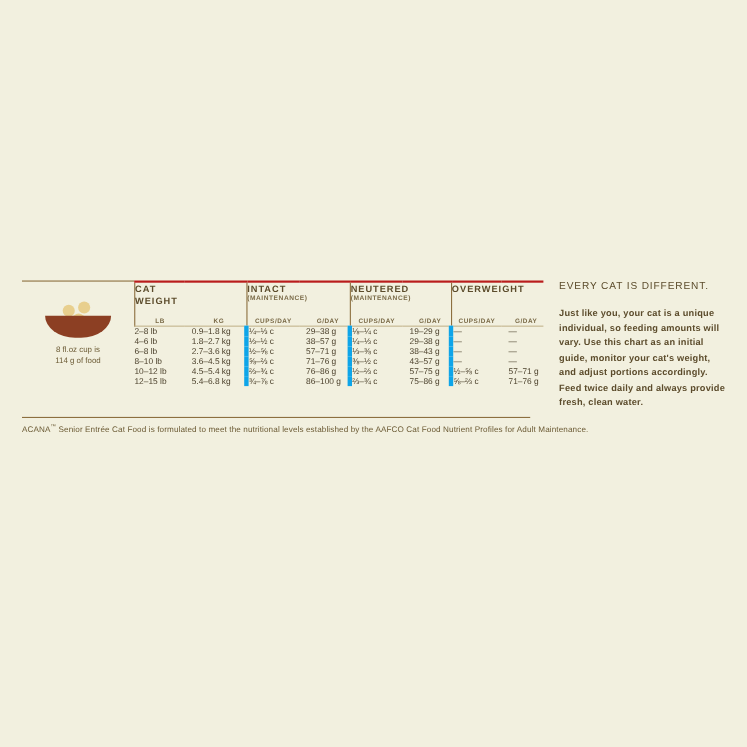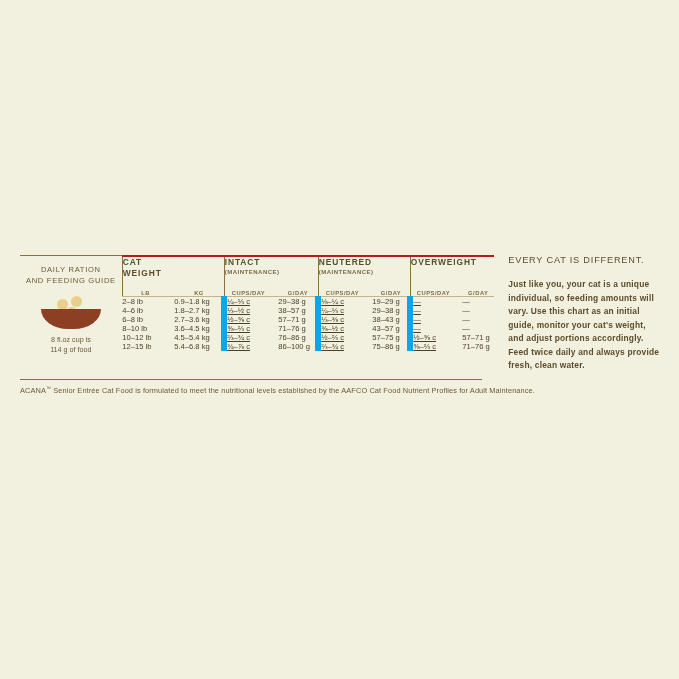--- a/index.html
+++ b/index.html
@@ -115,21 +115,21 @@
     padding: 2px 0 4px 8px;
     border-bottom: 1px solid #c3b48c;
   }
   .sub.nol { border-left: none; padding-left: 6px; }
   td.cell {
     font-size: 7.6px;
     color: #4a3f2a;
     padding: 1.5px 0 1.5px 8px;
     white-space: nowrap;
   }
-  td.cell.bl { border-left: 6px solid #0ea5e9; text-decoration: underline; }
+  td.cell.bl { border-left: 4px solid #0ea5e9; }
   td.cell.nol { padding-left: 6px; margin-left: 28px; }
   tr.last td { padding-bottom: 6px; }
   
   .copy-col {
     width: 178px;
     padding-left: 14px;
     box-sizing: border-box;
   }
   .copy-head {
     font-size: 9.2px;
@@ -159,24 +159,20 @@
 </style>
 </head>
 <body>
 
 <div class="sheet">
   <div class="panel">
 
     <div class="feeding-block">
 
       <div class="ration-col">
-        <div class="ration-title">
-          <div>DAILY RATION</div>
-          <div>AND FEEDING GUIDE</div>
-        </div>
         <div class="bowl">
           <span class="kibble k1"></span>
           <span class="kibble k2"></span>
           <span class="kibble k3"></span>
           <span class="bowl-body"></span>
         </div>
         <div class="ration-note">
           <div>8 fl.oz cup is</div>
           <div>114 g of food</div>
         </div>

